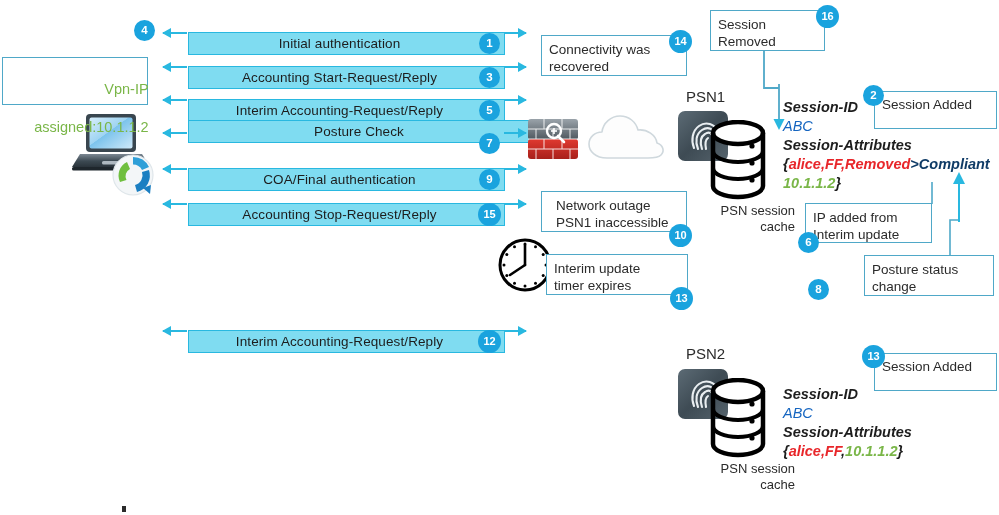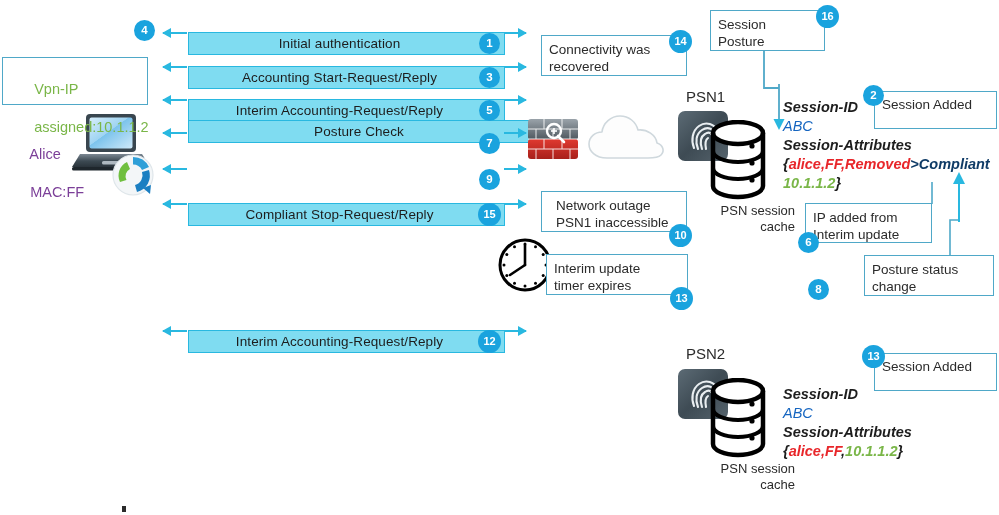--- a/index.html
+++ b/index.html
@@ -123,32 +123,28 @@
   }
 
   .connector{position:absolute;}
   .dot{position:absolute;background:#2b2b2b;}
 </style>
 </head>
 <body>
 
 <div id="stage">
 
-  <div class="callout" style="left:2px;top:57px;width:146px;height:48px;">
+  <div class="callout" style="left:2px;top:57px;width:146px;height:48px;text-align:right;">
     <div class="vpnip" style="left:7px;top:3px;">
       <span>Vpn-IP</span><br>
       <span>assigned:10.1.1.2</span>
     </div>
   </div>
   <div class="badge" style="left:134px;top:20px;">4</div>
 
-  <div class="alice" style="left:14px;top:126px;">
-    <span>Alice</span><br>
-    <span>MAC:FF</span>
-  </div>
 
   <svg class="abs" style="left:72px;top:112px;" width="82" height="70" viewBox="0 0 82 70">
     <defs>
       <linearGradient id="scr" x1="0" y1="0" x2="1" y2="1">
         <stop offset="0%" stop-color="#d7eefb"></stop>
         <stop offset="45%" stop-color="#9fd4f2"></stop>
         <stop offset="46%" stop-color="#7cc3ec"></stop>
         <stop offset="100%" stop-color="#cfe9f9"></stop>
       </linearGradient>
       <linearGradient id="bod" x1="0" y1="0" x2="0" y2="1">
@@ -194,26 +190,29 @@
   <div class="arrow-r" style="left:504px;top:99px;width:22px;"></div>
 
   <div class="arrow-l" style="left:163px;top:132px;width:24px;"></div>
   <div class="msgbar" style="left:188px;top:120px;width:344px;padding-left:12px;">
     <span class="label">Posture Check</span>
   </div>
   <div class="badge" style="left:479px;top:133px;">7</div>
   <div class="arrow-r" style="left:504px;top:132px;width:22px;"></div>
 
   <div class="arrow-l" style="left:163px;top:168px;width:24px;"></div>
+  <div class="msgbar" style="left:188px;top:168px;width:317px;">
+    <span class="label">COA/Final authentication</span>
+  </div>
   <div class="badge" style="left:479px;top:169px;">9</div>
   <div class="arrow-r" style="left:504px;top:168px;width:22px;"></div>
 
   <div class="arrow-l" style="left:163px;top:203px;width:24px;"></div>
   <div class="msgbar" style="left:188px;top:203px;width:317px;">
-    <span class="label">Compliant Stop-Request/Reply</span>
+    <span class="label">Accounting Stop-Request/Reply</span>
   </div>
   <div class="badge wide" style="left:478px;top:203px;">15</div>
   <div class="arrow-r" style="left:504px;top:203px;width:22px;"></div>
 
   <div class="arrow-l" style="left:163px;top:330px;width:24px;"></div>
   <div class="msgbar" style="left:188px;top:330px;width:317px;">
     <span class="label">Interim Accounting-Request/Reply</span>
   </div>
   <div class="badge wide" style="left:478px;top:330px;">12</div>
   <div class="arrow-r" style="left:504px;top:330px;width:22px;"></div>
@@ -222,21 +221,21 @@
     <div style="padding-top:1px;">
       <span>Connectivity was</span><br>
       <span>recovered</span>
     </div>
   </div>
   <div class="badge wide" style="left:669px;top:30px;">14</div>
 
   <div class="callout" style="left:710px;top:10px;width:115px;height:41px;">
     <div style="padding-top:1px;">
       <span>Session</span><br>
-      <span>Posture</span>
+      <span>Removed</span>
     </div>
   </div>
   <div class="badge wide" style="left:816px;top:5px;">16</div>
 
   <svg class="connector" style="left:760px;top:50px;" width="40" height="82" viewBox="0 0 40 82">
     <path d="M4 0 V38 H19" fill="none" stroke="#4fa8c8" stroke-width="1.8"></path>
     <path d="M19 34 V72" fill="none" stroke="#4fa8c8" stroke-width="1.8"></path>
     <path d="M19 80 l-5.5 -11 h11 z" fill="#29b8e0"></path>
   </svg>
 

